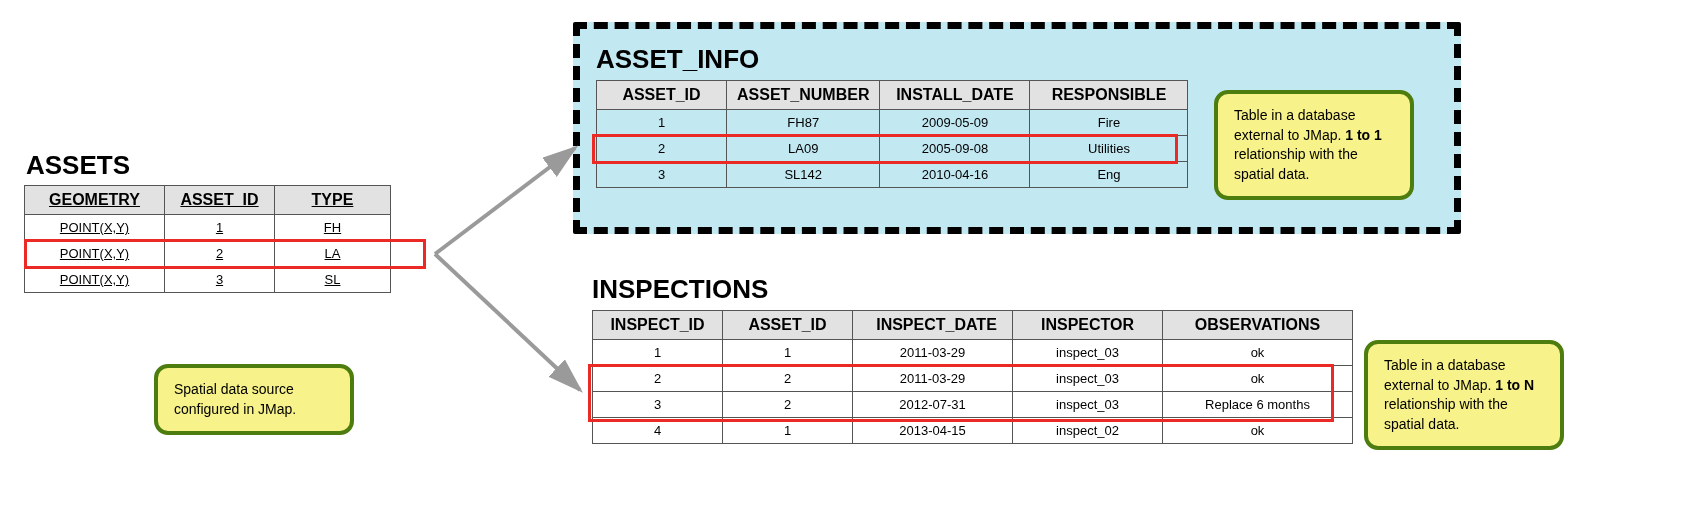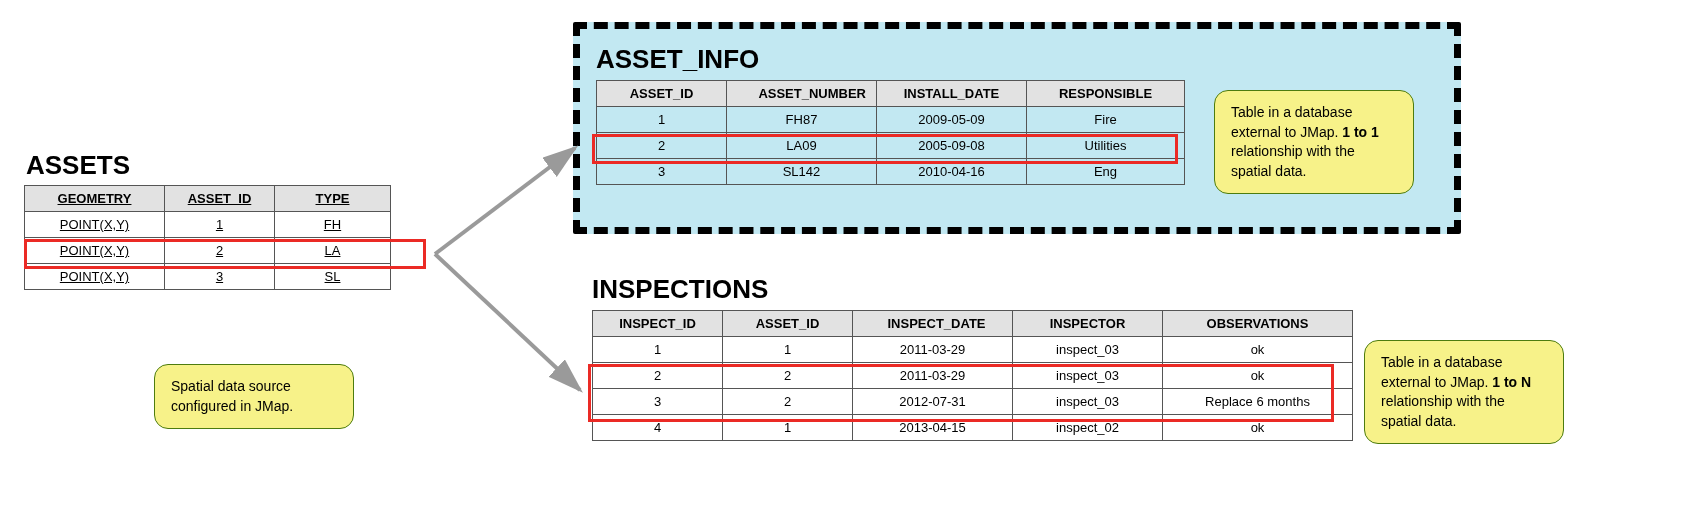--- a/index.html
+++ b/index.html
@@ -28,27 +28,27 @@
     border: 1px solid #555;
     padding: 5px 10px;
     text-align: center;
     white-space: nowrap;
     font-size: 13px;
     font-weight: normal;
   }
   table.tbl th {
     background: #e2e2e2;
     font-weight: bold;
-    font-size: 13px;
+    font-size: 16px;
     margin-top: 23px;
   }
   .note {
     position: absolute;
     background: #f7f289;
-    border: 1px solid #4d7c0f;
+    border: 4px solid #4d7c0f;
     border-radius: 14px;
     padding: 12px 16px;
     font-size: 14px;
     line-height: 1.4;
     width: 200px;
   }
   .dashed-box {
     position: absolute;
     border: 7px dashed #000;
     border-radius: 2px;

